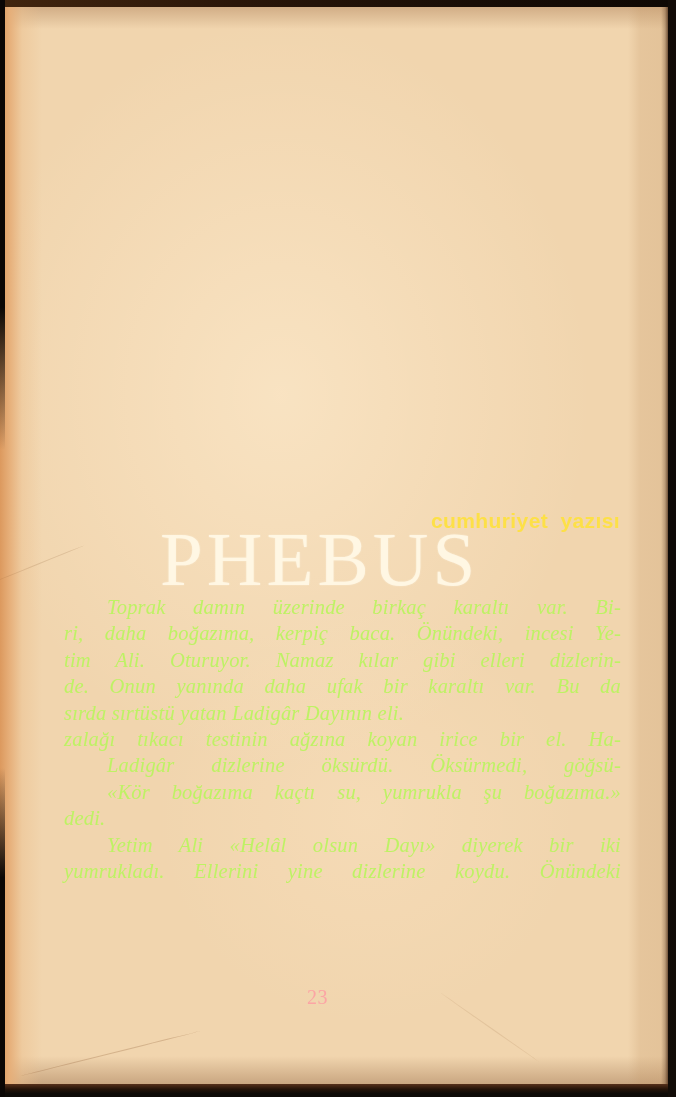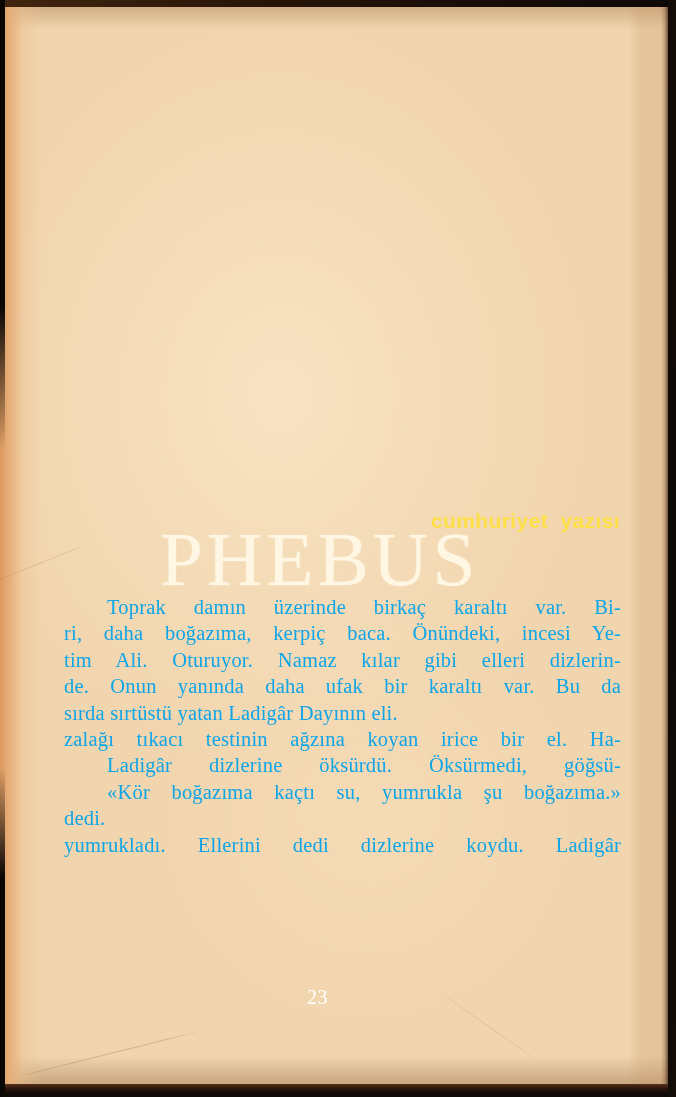--- a/index.html
+++ b/index.html
@@ -83,38 +83,39 @@
     color: #fde047;
     z-index: 2;
   }
   .body-text {
     position: absolute;
     left: 64px; top: 594px;
     width: 557px;
     font-size: 20.5px;
     line-height: 26.4px;
     letter-spacing: 0.2px;
-    color: #0ea5e9;
+    color: #bef264;
     z-index: 2;
+    font-style: italic;
   }
   .body-text .line {
     text-align: justify;
     text-align-last: justify;
     white-space: normal;
   }
   .body-text .line.endline { text-align-last: left; }
   .body-text .line.indent { text-indent: 43px; }
   .pagenum {
     position: absolute;
     left: 0; top: 986px;
     width: 635px;
     text-align: center;
     font-size: 20px;
     letter-spacing: 0.5px;
-    color: #ffffff;
+    color: #fca5a5;
     z-index: 2;
   }
 </style>
 </head>
 <body>
 
 <div class="scan">
 
   <div class="page">
     <div class="scratch s1"></div>
@@ -129,21 +130,22 @@
   <div class="body-text">
       <div class="line indent">Toprak damın üzerinde birkaç karaltı var. Bi-</div>
       <div class="line">ri, daha boğazıma, kerpiç baca. Önündeki, incesi Ye-</div>
       <div class="line">tim Ali. Oturuyor. Namaz kılar gibi elleri dizlerin-</div>
       <div class="line">de. Onun yanında daha ufak bir karaltı var. Bu da</div>
       <div class="line endline">sırda sırtüstü yatan Ladigâr Dayının eli.</div>
       <div class="line">zalağı tıkacı testinin ağzına koyan irice bir el. Ha-</div>
       <div class="line indent">Ladigâr dizlerine öksürdü. Öksürmedi, göğsü-</div>
       <div class="line indent">«Kör boğazıma kaçtı su, yumrukla şu boğazıma.»</div>
       <div class="line endline">dedi.</div>
-      <div class="line">yumrukladı. Ellerini dedi dizlerine koydu. Ladigâr</div>
+      <div class="line indent">Yetim Ali «Helâl olsun Dayı» diyerek bir iki</div>
+      <div class="line">yumrukladı. Ellerini yine dizlerine koydu. Önündeki</div>
     </div>
 
   <div class="pagenum">23</div>
 
   <div class="strip-top"></div>
   <div class="strip-bottom"></div>
   <div class="strip-right"></div>
   <div class="strip-left"></div>
 
 </div>

